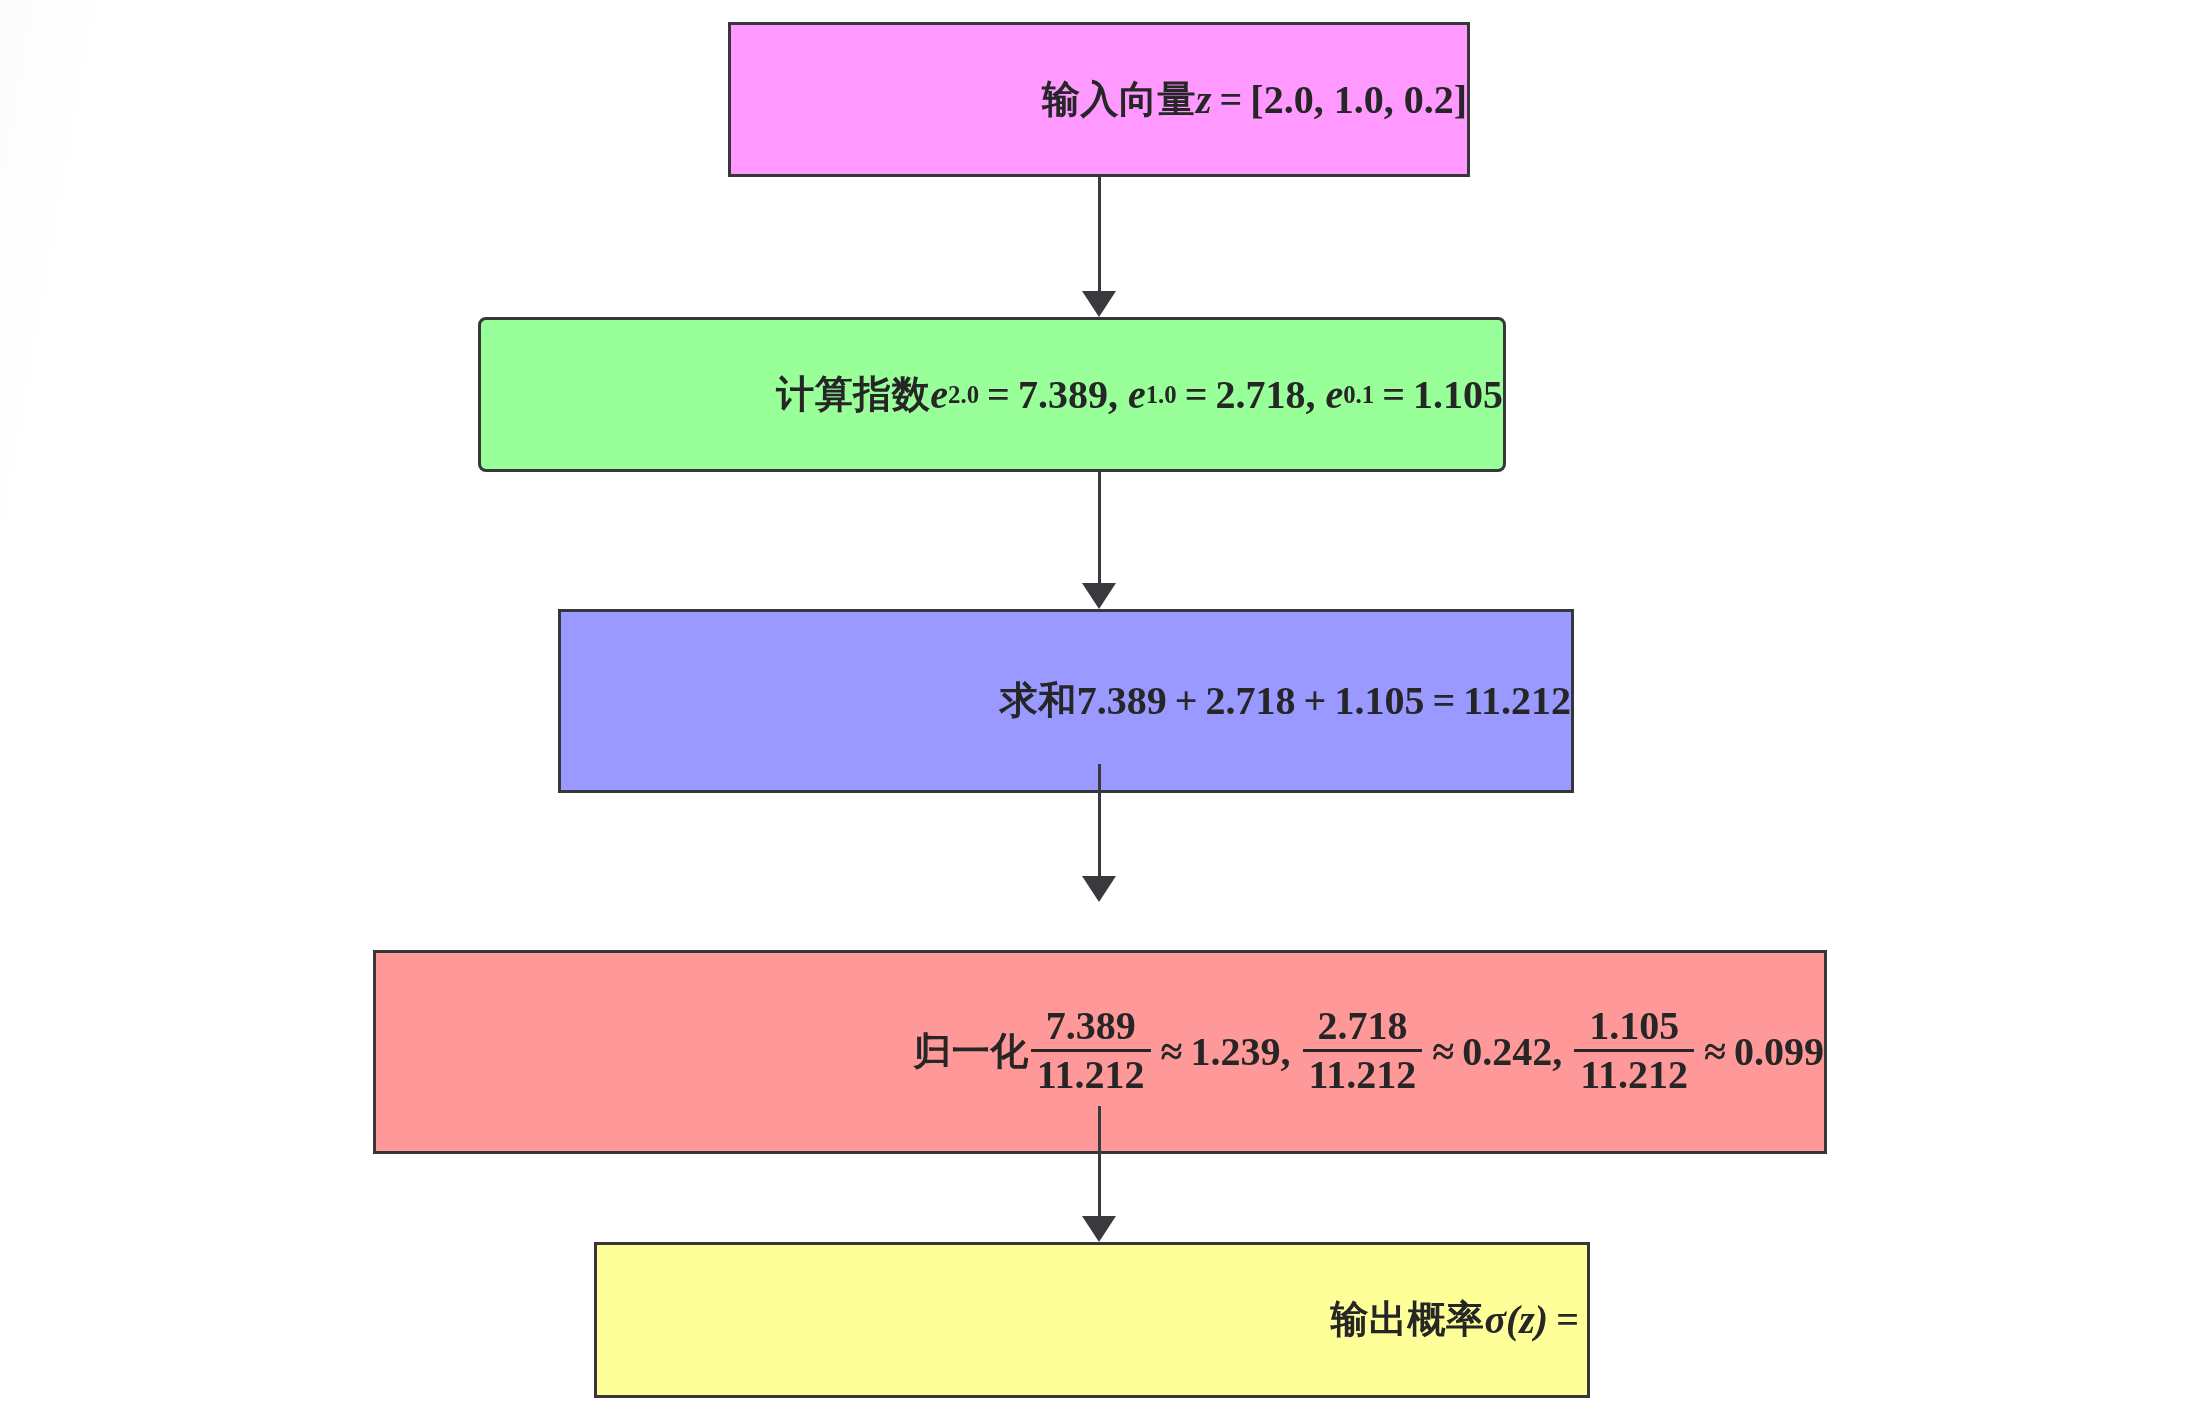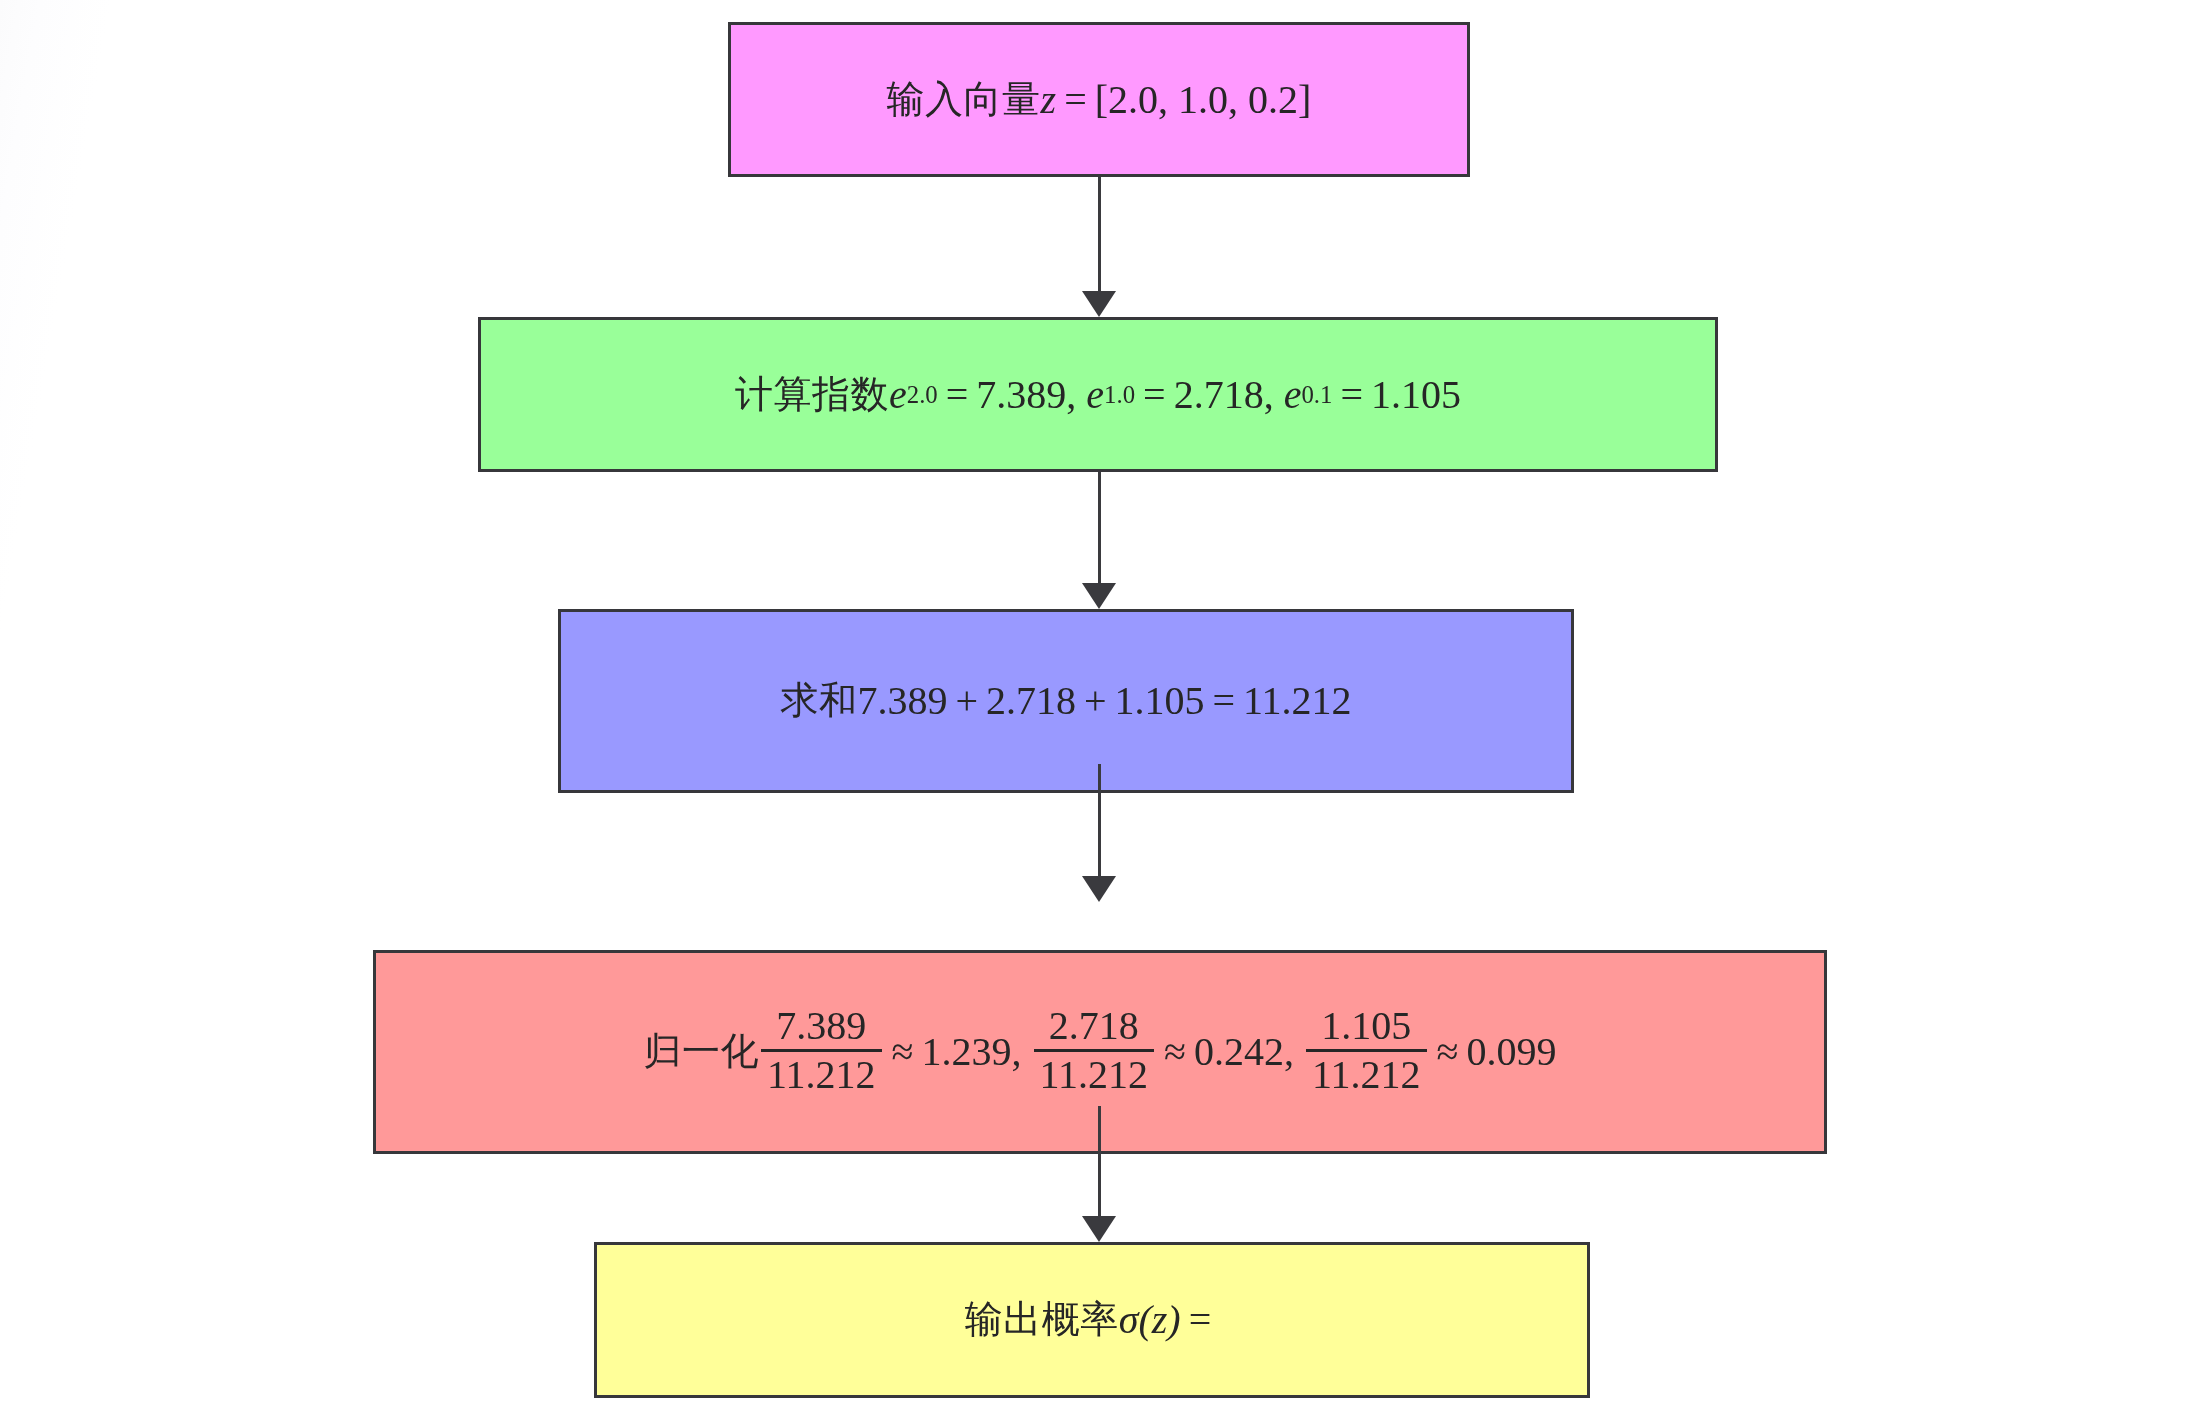--- a/index.html
+++ b/index.html
@@ -15,22 +15,23 @@
     overflow: hidden;
     font-family: "Liberation Serif", serif;
   }
 
   .node {
     position: absolute;
     box-sizing: border-box;
     border: 3px solid #37373b;
     display: flex;
     align-items: center;
-    justify-content: center;
+    justify-content: flex-end;
     text-align: center;
+    font-weight: bold;
   }
 
   .node-text {
     color: #262626;
     font-size: 40px;
     line-height: 1.05;
     white-space: nowrap;
     display: inline-flex;
     align-items: center;
     justify-content: center;
@@ -122,21 +123,21 @@
         <span class="op">=</span>
         <span class="num">[2.0, 1.0, 0.2]</span>
     </span>
   </div>
 
   <div class="connector" style="left:1098px; top:177px; width:3px; height:140px;">
     <div class="conn-line" style="height:116px;"></div>
     <div class="conn-head" style="top:114px;"></div>
   </div>
 
-  <div class="node" style="left:478px; top:317px; width:1240px; height:155px; background:#99ff99;">
+  <div class="node" style="left:478px; top:317px; width:1028px; height:155px; background:#99ff99;border-radius:8px;">
     <span class="node-text">
       <span class="cjk">计算指数</span>
         <span class="mathvar">e</span>
         <sup class="expo">2.0</sup>
         <span class="op">=</span>
         <span class="num">7.389</span>
         <span class="num">,&nbsp;</span>
         <span class="mathvar">e</span>
         <sup class="expo">1.0</sup>
         <span class="op">=</span>

